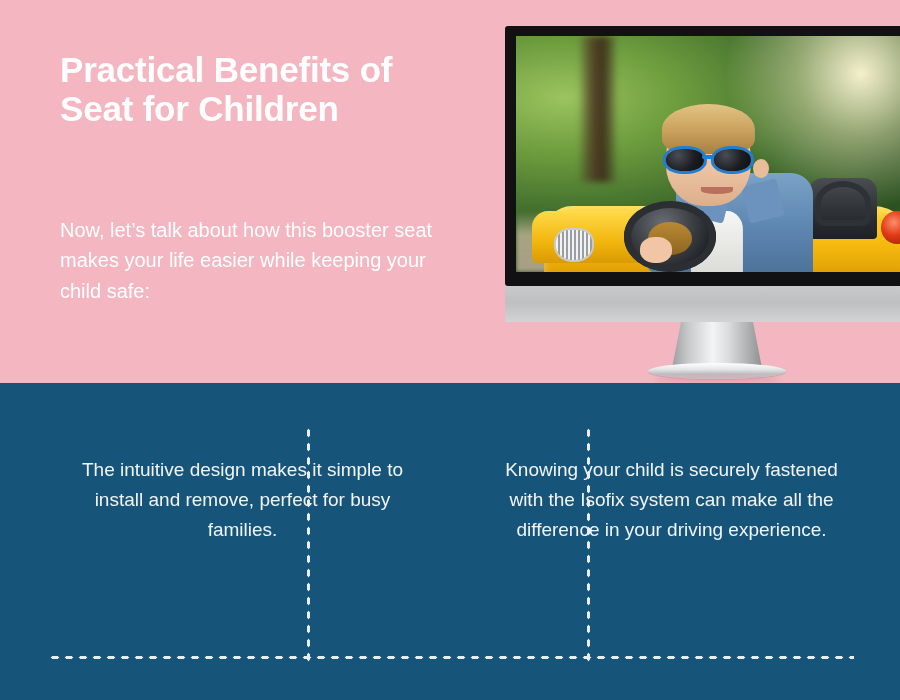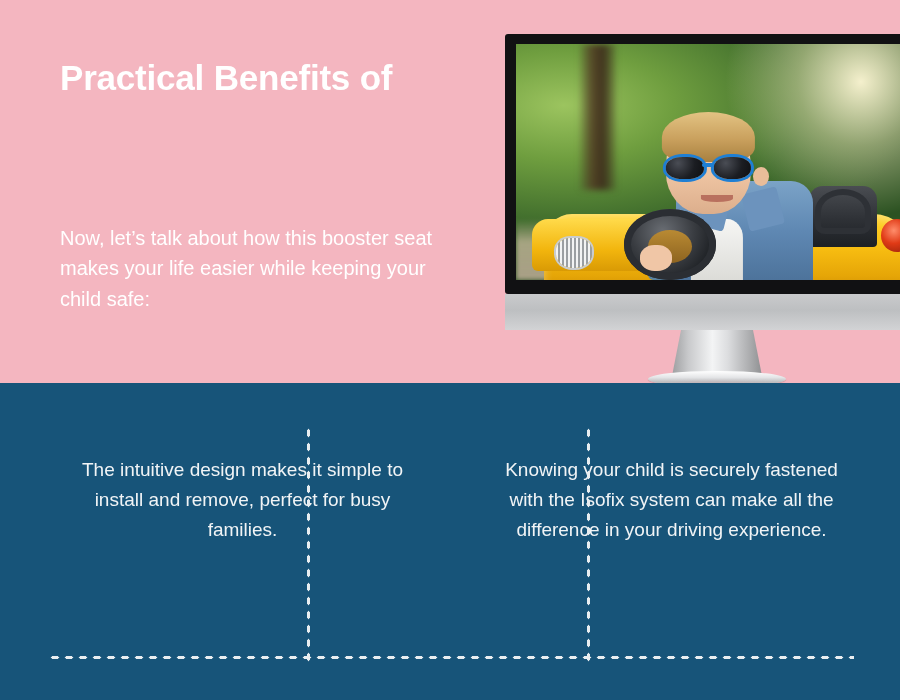--- a/index.html
+++ b/index.html
@@ -17,21 +17,21 @@
     position: relative;
     width: 900px;
     height: 700px;
     overflow: hidden;
   }
 
   
   .top-section {
     position: absolute;
     left: 0;
-    top: 8px;
+    top: 0;
     width: 900px;
     height: 383px;
     background: #f4b6c0;
     overflow: hidden;
   }
   .headline {
     position: absolute;
     left: 60px;
     top: 50px;
     width: 420px;
@@ -425,20 +425,21 @@
 </style>
 </head>
 <body>
 
 <div id="infographic">
 
   <div class="top-section">
 
     <h1 class="headline">
       <span class="line">Practical Benefits of</span>
+      <span class="line">Seat for Children</span>
     </h1>
 
     <p class="subtitle">Now, let’s talk about how this booster seat makes your life easier while keeping your child safe:</p>
 
     <div class="monitor">
       <div class="monitor-body">
         <div class="monitor-screen">
           <div class="photo">
             <div class="photo-trunk"></div>
             <div class="photo-ground"></div>

